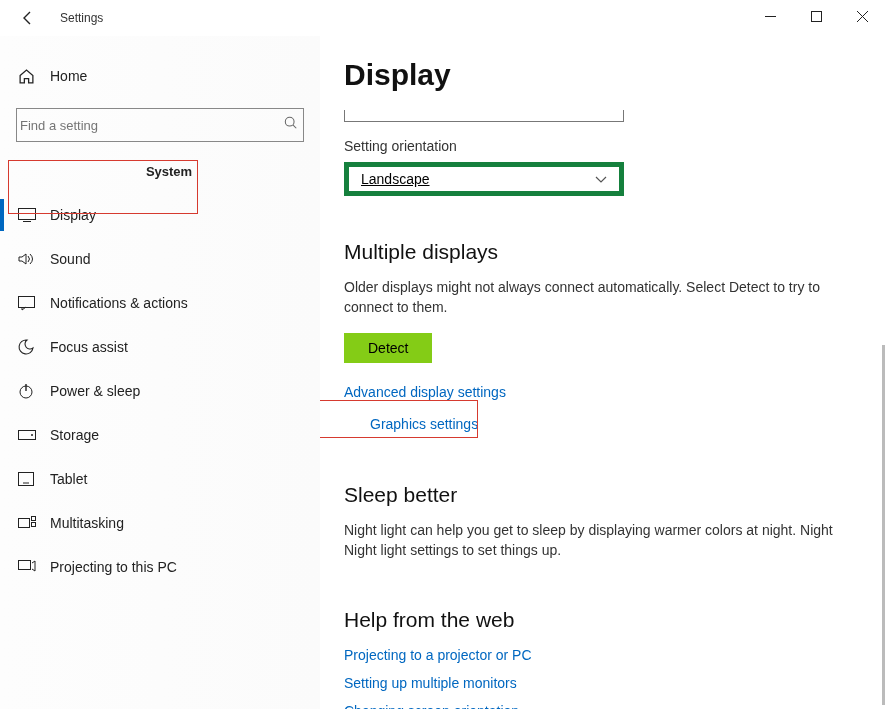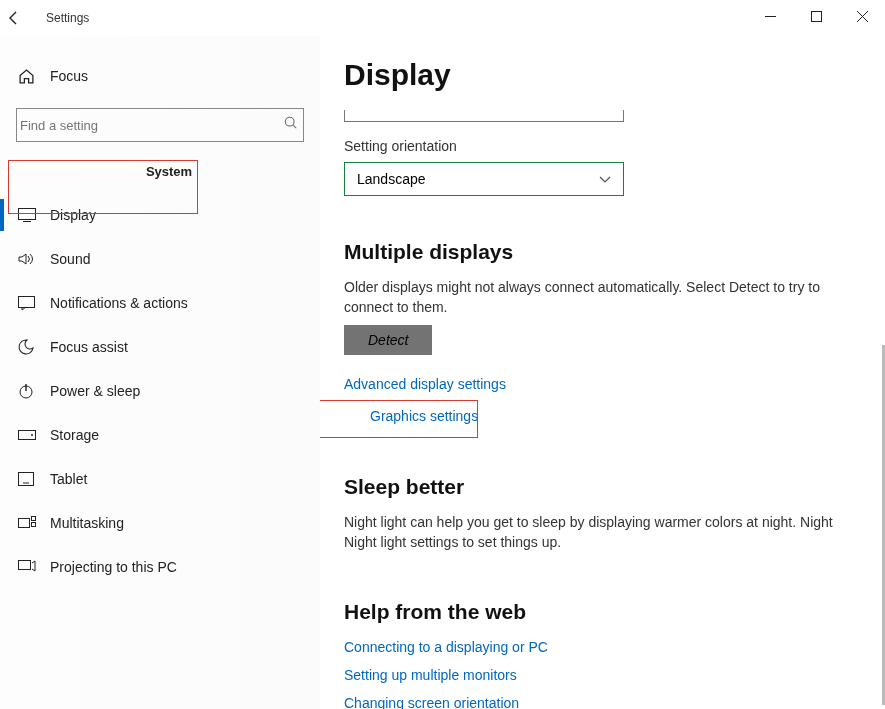--- a/index.html
+++ b/index.html
@@ -1,17 +1,17 @@
 <!DOCTYPE html>
 <html><head>
   <meta charset="utf-8">
   <style>
     * { margin:0; padding:0; box-sizing:border-box; font-family:"Segoe UI",Arial,sans-serif; }
     body { width:885px; height:709px; background:#fff; overflow:hidden; position:relative; }
-    .titlebar { height:36px; display:flex; align-items:center; }
+    .titlebar { height:36px; display:flex; align-items:center; padding-left:14px; }
     .back-btn { width:28px; height:28px; display:flex; align-items:center; justify-content:center; cursor:pointer; }
     .titlebar .title { margin-left:18px; font-size:12px; color:#333; }
     .win-controls { position:absolute; top:0; right:0; display:flex; }
     .win-ctl { width:46px; height:32px; display:flex; align-items:center; justify-content:center; cursor:pointer; }
     .container { display:flex; height:calc(100% - 36px); }
     .sidebar { width:320px; padding-top:20px; border-right:none; background:linear-gradient(to right,#fdfdfd,#fbfbfb); }
     .home-row { display:flex; align-items:center; padding:8px 0 8px 18px; height:40px; cursor:pointer; }
     .home-row .icon { width:20px; display:flex; align-items:center; }
     .home-row .label { margin-left:12px; font-size:14px; color:#222; }
     .searchbox { margin:12px 16px 0 16px; height:34px; border:1px solid #888; display:flex; align-items:center; padding:0 3px; }
@@ -20,24 +20,24 @@
     .section-hd { margin:22px 0 14px 18px; font-size:13px; font-weight:600; color:#222;text-align:center; }
     .nav-item { display:flex; align-items:center; height:44px; padding-left:18px; cursor:pointer; position:relative; }
     .nav-item .icon { width:20px; display:flex; align-items:center; color:#333; }
     .nav-item .label { margin-left:12px; font-size:14px; color:#222; }
     .nav-item.selected::before { content:""; position:absolute; left:0; top:6px; bottom:6px; width:4px; background:#0067c0; }
     .red-box-1 { position:absolute; border:1.5px solid #d63a2f; pointer-events:none; }
     .main { flex:1; padding:22px 40px 0 24px; overflow:hidden; position:relative; }
     .page-title { font-size:30px; font-weight:600; color:#111; margin-bottom:18px; }
     .fake-box { width:280px; height:12px; border:1px solid #777; border-top:none; margin-bottom:16px; }
     .field-label { font-size:14px; color:#333; margin-bottom:8px; }
-    .select { width:280px; height:34px; border:1px solid #15803d; display:flex; align-items:center; justify-content:space-between; padding:0 12px; font-size:14px; cursor:pointer; }
-    .section-title { font-size:21px; font-weight:700; color:#111; margin-top:44px; margin-bottom:14px; }
+    .select { width:280px; height:34px; border:5px solid #15803d; display:flex; align-items:center; justify-content:space-between; padding:0 12px; font-size:14px; cursor:pointer;text-decoration:underline; }
+    .section-title { font-size:21px; font-weight:400; color:#111; margin-top:44px; margin-bottom:14px; }
     .body-text { font-size:14px; color:#333; max-width:500px; line-height:1.4; }
-    .btn { display:inline-block; margin-top:8px; padding:7px 24px; background:#737373; border:none; font-size:14px; cursor:pointer;font-style:italic; }
+    .btn { display:inline-block; margin-top:16px; padding:7px 24px; background:#84cc16; border:none; font-size:14px; cursor:pointer; }
     .link { color:#0067c0; font-size:14px; cursor:pointer; display:inline-block; }
     .link-block { margin-top:20px; }
     .red-box-2 { position:absolute; border:1.5px solid #d63a2f; pointer-events:none; }
     .scrollbar { position:absolute; right:0; top:345px; width:3px; height:360px; background:#bbb; }
   </style>
 </head>
 <body>
 
 <div class="titlebar">
   <div class="back-btn">
@@ -66,21 +66,21 @@
 </div>
 
 <div class="container">
   <div class="sidebar">
     <div class="home-row">
       <span class="icon">
           <svg width="17" height="17" viewBox="0 0 16 16">
             <path d="M2 7 L8 2 L14 7 V14 H10 V10 H6 V14 H2 Z" stroke="#222" stroke-width="1.2" fill="none"></path>
           </svg>
         </span>
-      <span class="label">Focus</span>
+      <span class="label">Home</span>
     </div>
     <div class="searchbox">
       <input placeholder="Find a setting" style="">
       <span class="search-ic"><svg width="14" height="14" viewBox="0 0 16 16">
             <circle cx="6.5" cy="6.5" r="5" stroke="#666" stroke-width="1.2" fill="none"></circle>
             <line x1="10.5" y1="10.5" x2="14" y2="14" stroke="#666" stroke-width="1.2"></line>
           </svg></span>
     </div>
     <div class="section-hd">System</div>
 
@@ -185,21 +185,21 @@
 
     <div class="link-block"><span class="link">Advanced display settings</span></div>
     <div class="link-block" style="margin-top:14px; position:relative;margin-left:26px;">
       <span class="link">Graphics settings</span>
     </div>
 
     <div class="section-title" style="margin-top:50px;">Sleep better</div>
     <div class="body-text">Night light can help you get to sleep by displaying warmer colors at night. Night Night light settings to set things up.</div>
 
     <div class="section-title" style="margin-top:48px;">Help from the web</div>
-    <div style="margin-top:6px;"><span class="link">Connecting to a displaying or PC</span></div>
+    <div style="margin-top:6px;"><span class="link">Projecting to a projector or PC</span></div>
     <div style="margin-top:10px;"><span class="link">Setting up multiple monitors</span></div>
     <div style="margin-top:10px;"><span class="link">Changing screen orientation</span></div>
 
     <div class="red-box-2" style="left:-12px; top:364px; width:170px; height:38px;"></div>
   </div>
 </div>
 
 <div class="scrollbar"></div>
 
 </body></html>

